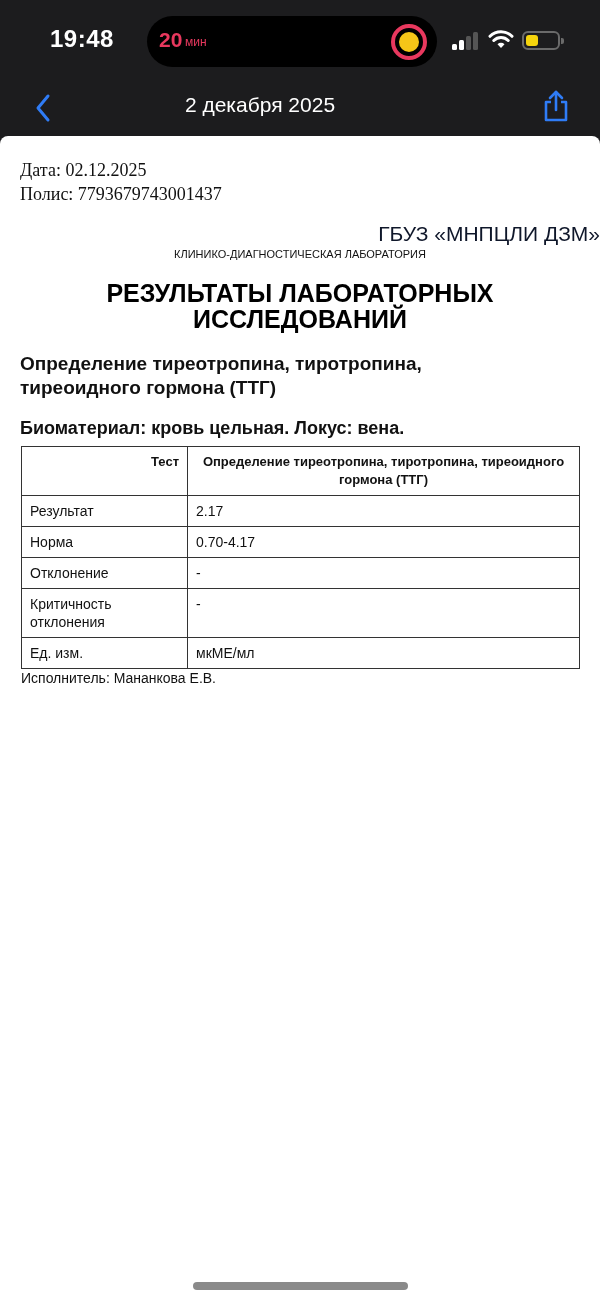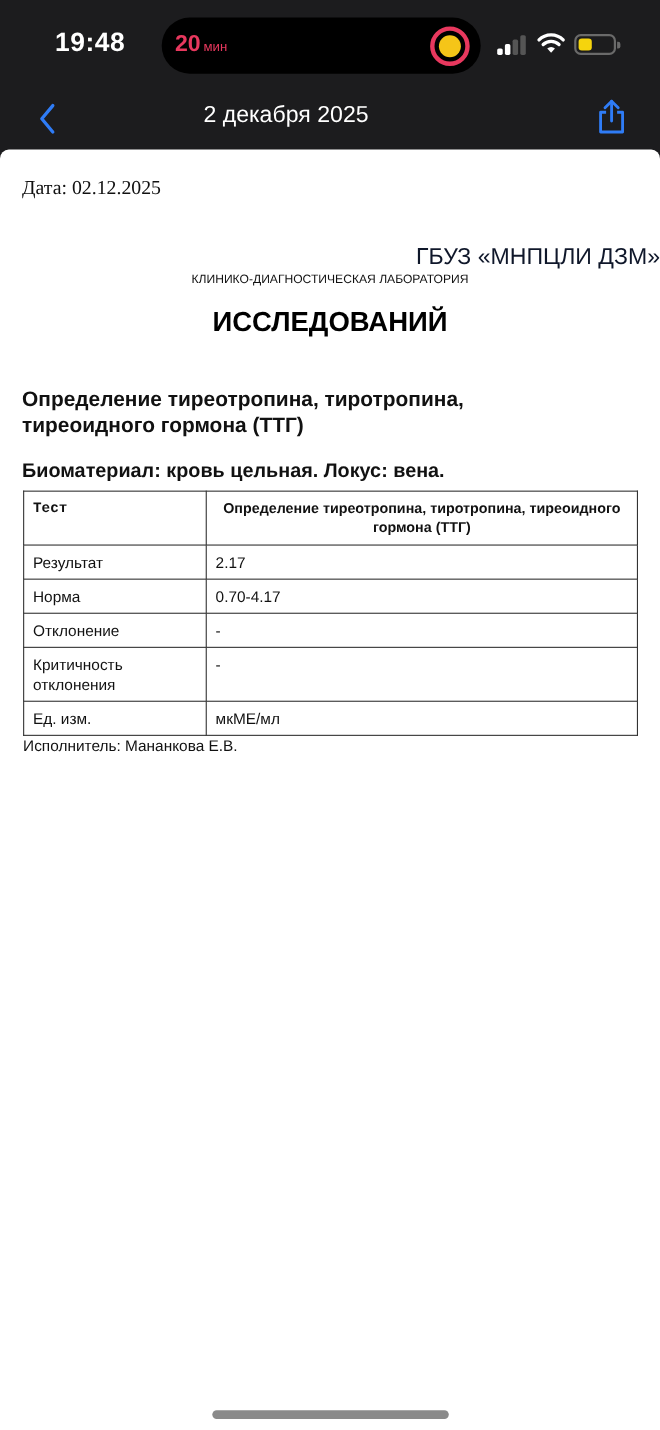--- a/index.html
+++ b/index.html
@@ -32,21 +32,21 @@
   .meta { position: absolute; left: 20px; top: 22px; font-family: "Liberation Serif", serif; font-size: 18px; color: #111; line-height: 24px; }
   .org { position: absolute; left: 0; right: 0; top: 86px; text-align: right; font-size: 21px; color: #0f172a; }
   .dept { position: absolute; left: 0; right: 0; top: 112px; text-align: center; font-size: 11px; color: #111; }
   .doc-title { position: absolute; left: 0; right: 0; top: 144px; text-align: center; font-size: 25px; font-weight: bold; color: #000; line-height: 26px; }
   .test-title { position: absolute; left: 20px; top: 216px; width: 520px; font-size: 19px; font-weight: bold; color: #111; line-height: 24px; }
   .biomaterial { position: absolute; left: 20px; top: 282px; font-size: 18px; font-weight: bold; color: #111; }
 
   table.results { position: absolute; left: 21px; top: 310px; width: 559px; border-collapse: collapse; font-size: 14px; color: #111; }
   table.results td, table.results th { border: 1.5px solid #333; padding: 6px 8px; vertical-align: top; line-height: 18px; }
   table.results th { font-weight: bold; font-size: 13px; }
-  table.results th.h-label { width: 166px; text-align: left; font-family: Liberation Mono, monospace; }
+  table.results th.h-label { width: 166px; text-align: right; }
   table.results th.h-value { text-align: center; }
   table.results td.val { text-align: left; }
   .executor { position: absolute; left: 21px; top: 534px; font-size: 14px; color: #111; }
 
   
   .home-indicator { position: absolute; left: 193px; top: 1282px; width: 215px; height: 8px; background: #8a8a8a; border-radius: 4px; }
 </style>
 </head>
 <body>
 
@@ -88,24 +88,26 @@
       <path d="M16 4 L16 22" stroke="#2f7cf6" stroke-width="2.6" stroke-linecap="round"></path>
       <path d="M10 10 L16 4 L22 10" stroke="#2f7cf6" stroke-width="2.6" fill="none" stroke-linecap="round" stroke-linejoin="round"></path>
       <path d="M11 14 L6 14 L6 32 L26 32 L26 14 L21 14" stroke="#2f7cf6" stroke-width="2.6" fill="none" stroke-linejoin="round"></path>
     </svg>
   </div>
 </div>
 
 <div class="sheet">
   <div class="meta">
     <div>Дата: 02.12.2025</div>
+    <div>Полис: 7793679743001437</div>
   </div>
   <div class="org">ГБУЗ «МНПЦЛИ ДЗМ»</div>
   <div class="dept">КЛИНИКО-ДИАГНОСТИЧЕСКАЯ ЛАБОРАТОРИЯ</div>
   <div class="doc-title">
+    <div>РЕЗУЛЬТАТЫ ЛАБОРАТОРНЫХ</div>
     <div>ИССЛЕДОВАНИЙ</div>
   </div>
   <div class="test-title">Определение тиреотропина, тиротропина, тиреоидного гормона (ТТГ)</div>
   <div class="biomaterial">Биоматериал: кровь цельная. Локус: вена.</div>
 
   <table class="results">
     <tbody>
         <tr>
       <th class="h-label">Тест</th>
       <th class="h-value">Определение тиреотропина, тиротропина, тиреоидного гормона (ТТГ)</th>

